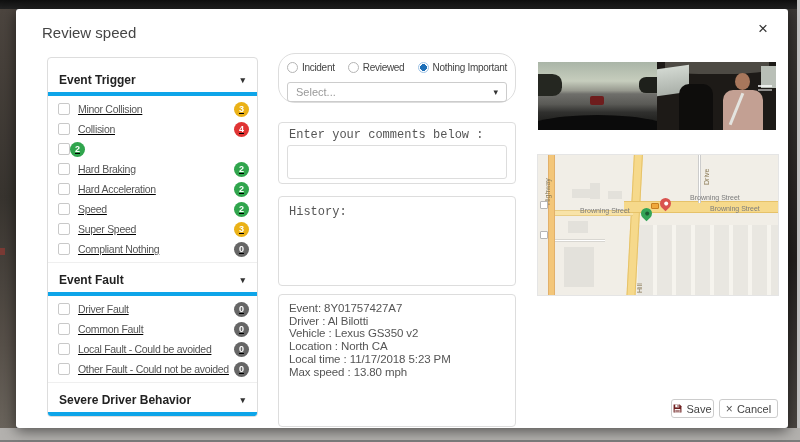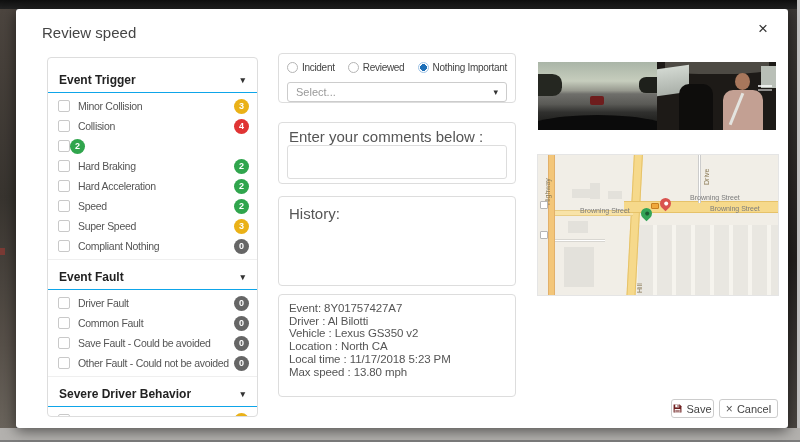--- a/index.html
+++ b/index.html
@@ -19,48 +19,48 @@
            box-shadow:0 3px 14px rgba(0,0,0,.55); }
   .modal-title { left:26px; top:15px; font-size:15px; color:#454545; }
   .modal-close { right:20px; top:11px; font-size:17px; color:#333; cursor:pointer; line-height:1; }
 
   
   .panel { left:31px; top:48px; width:211px; height:360px; border:1px solid #ddd; border-radius:4px;
            overflow:hidden; padding-top:9px; background:#fff; }
   .sec-head { height:25px; display:flex; align-items:center; justify-content:space-between;
               padding:0 12px 0 11px; font-size:12px; font-weight:bold; color:#222; }
   .sec-caret { font-size:9px; color:#333; cursor:pointer; }
-  .sec-items { border-top:1px solid #0ea5e9; border-bottom:1px solid #efefef; padding:3px 0; margin-bottom:4px; }
+  .sec-items { border-top:4px solid #0ea5e9; border-bottom:1px solid #efefef; padding:3px 0; margin-bottom:4px;text-decoration:underline; }
   .row { height:20px; display:flex; align-items:center; padding:0 8px 0 10px; }
   .cb { width:12px; height:12px; border:1px solid #c9c9c9; border-radius:2px; background:#fff; flex:0 0 12px; cursor:pointer; }
   .row .lbl { flex:1; font-size:10.5px; letter-spacing:-0.3px; color:#555; margin-left:8px;
               white-space:nowrap; overflow:hidden; }
   .badge { flex:0 0 15px; width:15px; height:15px; border-radius:50%; color:#fff; font-size:9px; font-weight:bold;
            display:flex; align-items:center; justify-content:center; }
 
   
   .mbox { left:262px; width:238px; border:1px solid #ddd; border-radius:4px; background:#fff; }
-  .box-class { top:44px; height:50px; }
+  .box-class { top:44px; height:50px;border-radius:17px; }
   .radio-row { display:flex; align-items:center; justify-content:space-between; padding:8px 8px 0 8px; }
   .radio { display:flex; align-items:center; cursor:pointer; }
   .rdot { width:11px; height:11px; border-radius:50%; border:1px solid #b5b5b5; background:#fff; margin-right:4px; }
   .rdot.checked { border:1px solid #9ec3e6; background:radial-gradient(circle at 50% 50%, #1d6fb8 0 3.2px, #fff 3.6px); }
   .rlbl { font-size:10px; letter-spacing:-0.3px; color:#444; }
   .select { position:absolute; left:8px; right:8px; top:28px; height:20px; border:1px solid #ccc; border-radius:3px;
             display:flex; align-items:center; padding:0 8px; cursor:pointer; }
   .select .ph { flex:1; font-size:11px; color:#999; }
   .select .scaret { font-size:9px; color:#333; }
 
   .box-comments { top:113px; height:62px; }
-  .mini-label { font-size:15px; color:#555; padding:5px 0 0 10px; display:block; }
+  .mini-label { font-size:12px; color:#555; padding:5px 0 0 10px; display:block;font-family:Liberation Mono, monospace; }
   .comment-area { position:absolute; left:8px; right:8px; top:22px; height:34px; border:1px solid #ddd;
                   border-radius:3px; resize:none; outline:none; font-family:"Liberation Sans",sans-serif; font-size:11px; }
   .box-history { top:187px; height:90px; }
   .box-history .mini-label { padding-top:8px; }
-  .box-info { top:285px; height:103px; padding:7px 10px; }
+  .box-info { top:285px; height:133px; padding:7px 10px; }
   .info-line { font-size:11.5px; color:#555; line-height:12.7px; letter-spacing:-0.1px; }
 
   
   .video { left:522px; top:53px; width:238px; height:68px; display:flex; cursor:pointer; }
   .cam { position:relative; width:119px; height:68px; overflow:hidden; }
   .cam-road { background:linear-gradient(#aab5a7 0%,#c6cdbd 28%,#97998f 42%,#6f6f6b 47%,#5a5a56 62%,#30302e 74%,#121210 100%); }
   .tree-l { left:0; top:12px; width:24px; height:22px; background:#252721; border-radius:0 40% 40% 0; }
   .tree-r { right:0; top:15px; width:18px; height:16px; background:#1e201b; border-radius:40% 0 0 40%; }
   .car { left:52px; top:34px; width:14px; height:9px; background:#6e1d1d; border-radius:2px; }
   .dash { left:-20%; bottom:-38%; width:140%; height:60%; background:#0b0b0b; border-radius:50% 50% 0 0; }
@@ -182,21 +182,21 @@
         <span class="lbl">Driver Fault</span>
         <span class="badge" style="background-color: rgb(102, 102, 102);">0</span>
       </div>
       <div class="row">
         <span class="cb"></span>
         <span class="lbl">Common Fault</span>
         <span class="badge" style="background-color: rgb(102, 102, 102);">0</span>
       </div>
       <div class="row">
         <span class="cb"></span>
-        <span class="lbl">Save Fault - Could be avoided</span>
+        <span class="lbl">Local Fault - Could be avoided</span>
         <span class="badge" style="background-color: rgb(102, 102, 102);">0</span>
       </div>
       <div class="row">
         <span class="cb"></span>
         <span class="lbl">Other Fault - Could not be avoided</span>
         <span class="badge" style="background-color: rgb(102, 102, 102);">0</span>
       </div>
     </div>
 
     <div class="sec-head">

